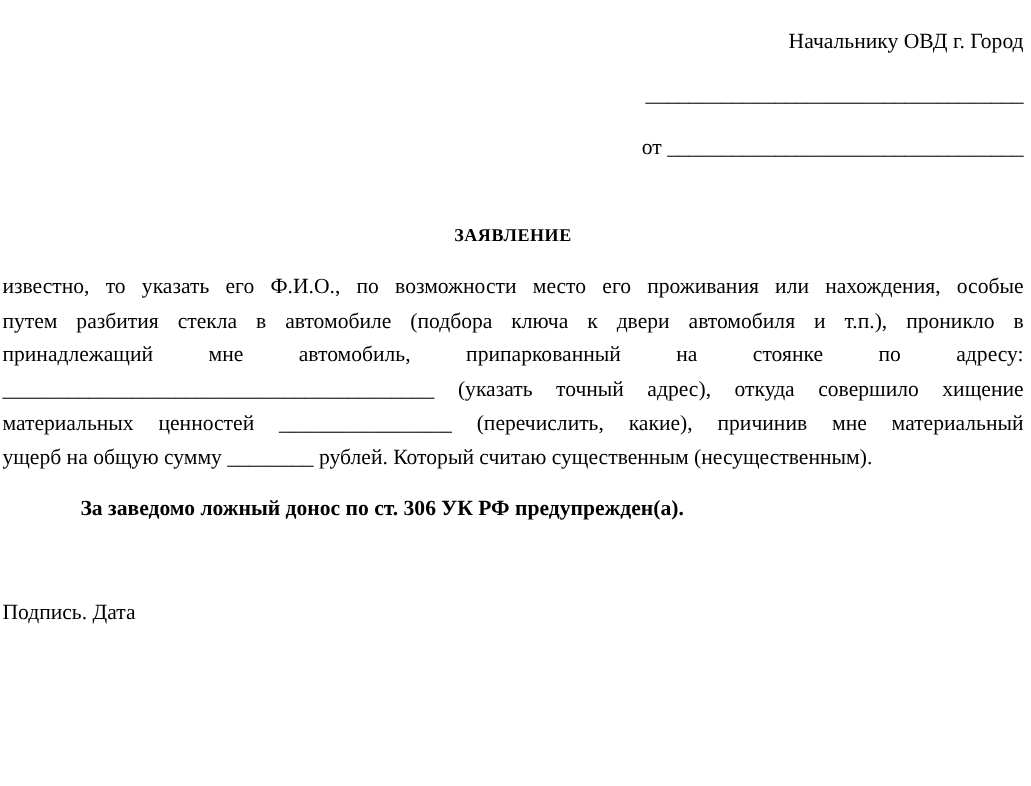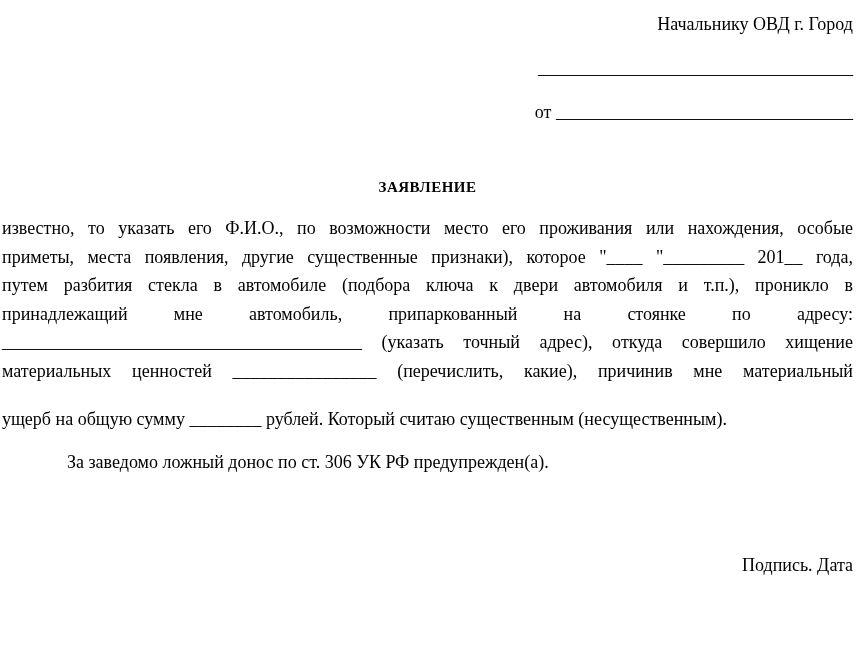--- a/index.html
+++ b/index.html
@@ -7,21 +7,21 @@
     padding: 0;
     background: #ffffff;
     color: #000000;
     font-family: "Liberation Serif", "DejaVu Serif", serif;
   }
   .page {
     position: relative;
     width: 859px;
     height: 655px;
     box-sizing: border-box;
-    padding: 2px 6px 0 2px;
+    padding: 12px 6px 0 2px;
     overflow: hidden;
     background: #ffffff;
   }
   .header-block {
     text-align: right;
     font-size: 18px;
     line-height: 44px;
     white-space: nowrap;
   }
   .doc-title {
@@ -40,51 +40,50 @@
     line-height: 28.5px;
     text-align: justify;
     text-align-last: justify;
   }
   .b-line.indent {
     text-indent: 65px;
   }
   .b-line.last {
     text-align: left;
     text-align-last: left;
-    margin-top: 20px;
   }
   .warning-line {
     margin-top: 14px;
     font-size: 18px;
     line-height: 28px;
     text-indent: 65px;
+    font-weight: bold;
   }
   .signature-line {
-    margin-top: 76px;
+    margin-top: 60px;
     font-size: 18px;
     line-height: 26px;
-    text-align: right;
+    text-align: left;
   }
 </style>
 </head>
 <body>
 
 <div class="page">
 
   <div class="header-block">
     <div>Начальнику ОВД г. Город</div>
     <div>___________________________________</div>
     <div>от _________________________________</div>
   </div>
 
   <div class="doc-title">ЗАЯВЛЕНИЕ</div>
 
   <div class="statement-body">
     <div class="b-line">известно, то указать его Ф.И.О., по возможности место его проживания или нахождения, особые</div>
-    <div class="b-line">приметы, места появления, другие существенные признаки), которое "____ "_________ 201__ года,</div>
     <div class="b-line">путем разбития стекла в автомобиле (подбора ключа к двери автомобиля и т.п.), проникло в</div>
     <div class="b-line">принадлежащий мне автомобиль, припаркованный на стоянке по адресу:</div>
     <div class="b-line">________________________________________ (указать точный адрес), откуда совершило хищение</div>
     <div class="b-line">материальных ценностей ________________ (перечислить, какие), причинив мне материальный</div>
     <div class="b-line last">ущерб на общую сумму ________ рублей. Который считаю существенным (несущественным).</div>
   </div>
 
   <div class="warning-line">За заведомо ложный донос по ст. 306 УК РФ предупрежден(а).</div>
 
   <div class="signature-line">Подпись. Дата</div>

